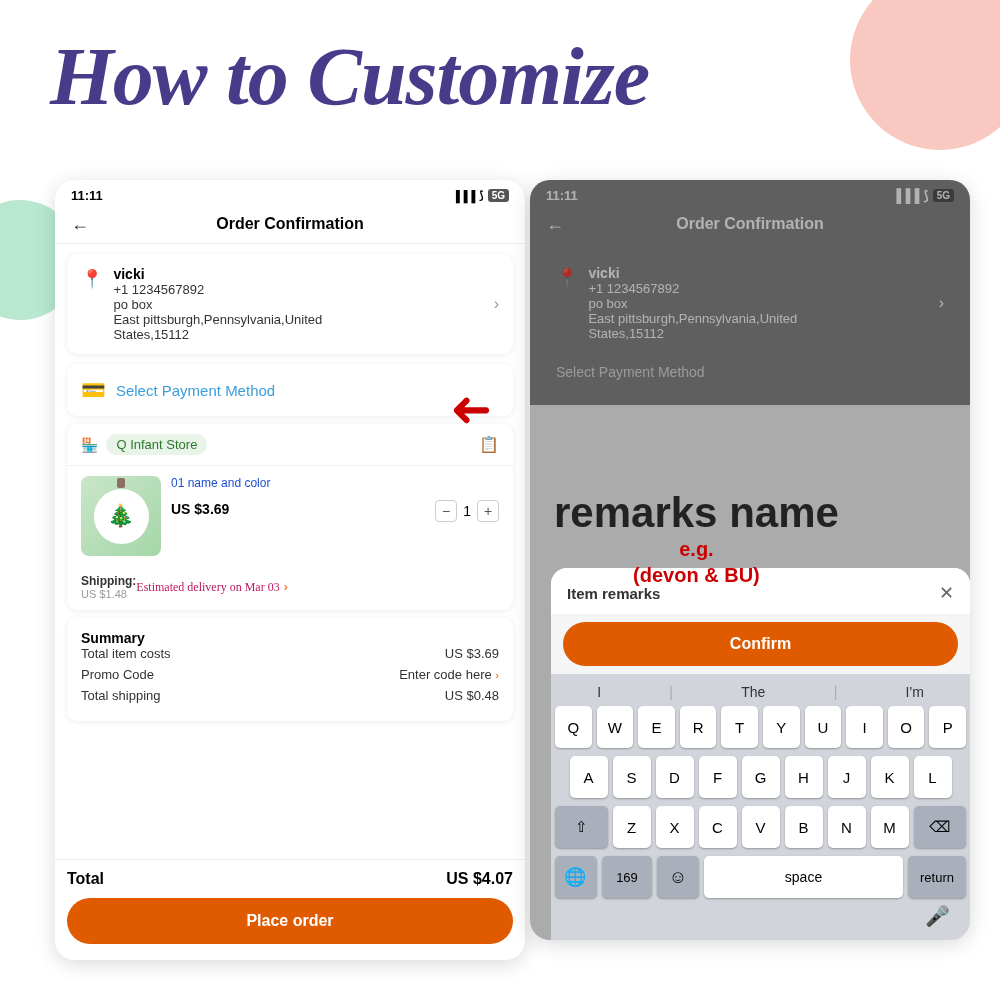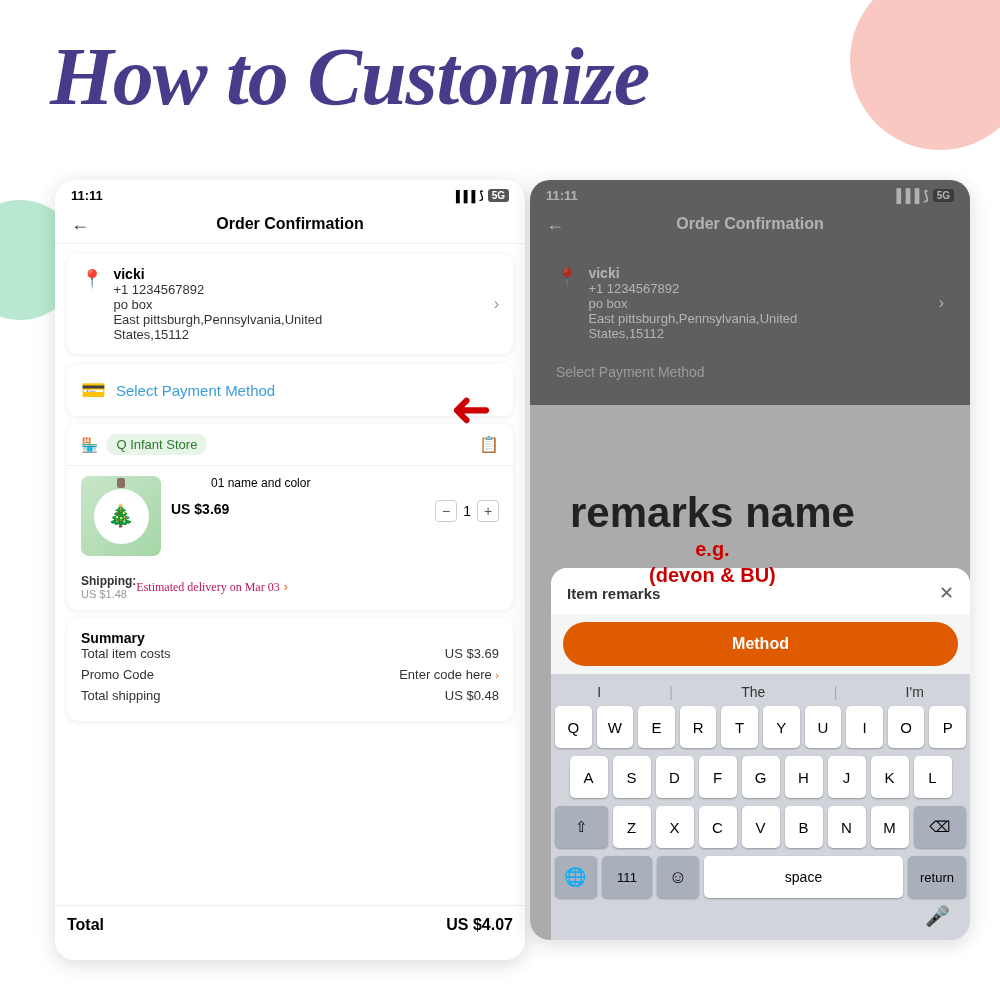--- a/index.html
+++ b/index.html
@@ -216,23 +216,22 @@
 
     .product-title {
       font-size: 13px;
       color: #333;
       line-height: 1.3;
       margin-bottom: 4px;
     }
 
     .product-variant {
       font-size: 12px;
-      color: #000000;
+      color: #1d4ed8;
       margin-bottom: 6px;
-      margin-left: 40px;
     }
 
     .product-price {
       font-size: 14px;
       font-weight: 700;
       color: #000;
     }
 
     .qty-control {
       display: flex;
@@ -592,21 +591,21 @@
       z-index: 10;
       font-size: 50px;
       color: #cc0000;
       transform: scaleX(-1);
     }
 
     
     .remarks-overlay {
       position: absolute;
       top: 490px;
-      left: 570px;
+      left: 554px;
       z-index: 20;
     }
 
     .remarks-name-text {
       font-size: 42px;
       font-weight: 900;
       color: #222;
       line-height: 1.1;
     }
 
@@ -746,20 +745,21 @@
       <span>Total shipping</span>
       <span>US $0.48</span>
     </div>
   </div>
 
   <div class="bottom-bar">
     <div class="total-row">
       <span class="total-label">Total</span>
       <span class="total-amount">US $4.07</span>
     </div>
+    <button class="place-order-btn">Place order</button>
   </div>
 </div>
 
 <div class="right-phone">
 
   <div class="right-phone-top">
     <div class="right-status">
       <span>11:11</span>
       <div style="display:flex;gap:4px;align-items:center;">
         <span>▐▐▐</span>
@@ -786,21 +786,21 @@
       <span class="right-payment-label">Select Payment Method</span>
     </div>
   </div>
 
   <div class="modal-overlay">
     <div class="modal-content">
       <div class="modal-header">
         <span class="modal-title">Item remarks</span>
         <span class="modal-close">✕</span>
       </div>
-      <button class="modal-confirm-btn">Method</button>
+      <button class="modal-confirm-btn">Confirm</button>
 
       
       <div class="keyboard">
 
         <div class="keyboard-suggestions">
           <span class="keyboard-suggestion">I</span>
           <span class="keyboard-suggestion separator">|</span>
           <span class="keyboard-suggestion">The</span>
           <span class="keyboard-suggestion separator">|</span>
           <span class="keyboard-suggestion">I'm</span>
@@ -836,21 +836,21 @@
             <div class="key">X</div>
             <div class="key">C</div>
             <div class="key">V</div>
             <div class="key">B</div>
             <div class="key">N</div>
             <div class="key">M</div>
             <div class="key dark wide">⌫</div>
           </div>
           <div class="keyboard-row" style="gap:5px;">
             <div class="key dark" style="min-width:36px;max-width:42px;font-size:18px;">🌐</div>
-            <div class="key dark wide" style="font-size:13px;">111</div>
+            <div class="key dark wide" style="font-size:13px;">169</div>
             <div class="key dark" style="min-width:36px;max-width:42px;font-size:18px;">☺</div>
             <div class="key very-wide" style="font-size:14px;">space</div>
             <div class="key dark" style="min-width:58px;max-width:70px;font-size:13px;">return</div>
           </div>
         </div>
 
         <div style="display:flex;justify-content:space-between;padding:6px 16px 2px;">
           <span style="font-size:18px;"></span>
           <span style="font-size:20px;">🎤</span>
         </div>

